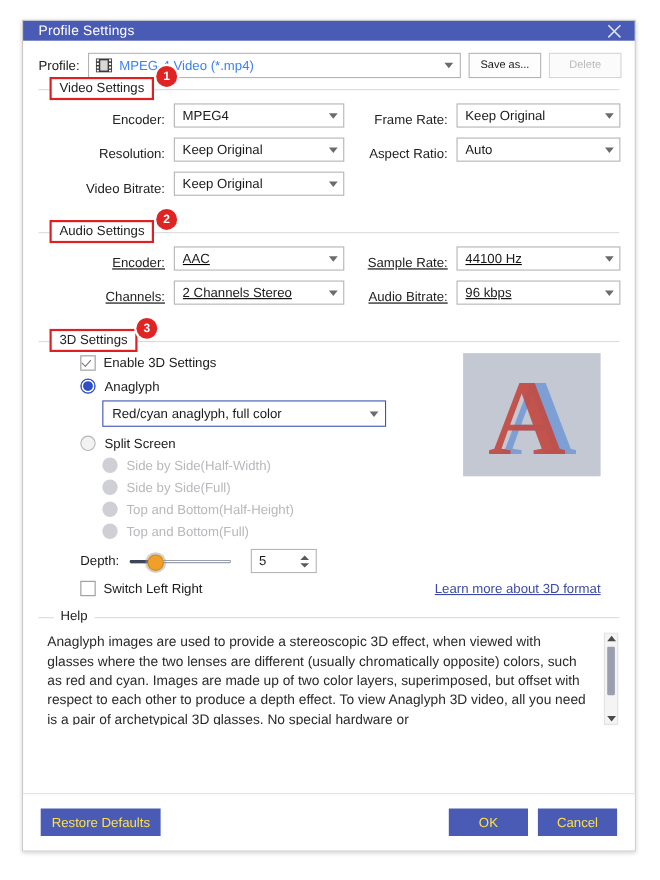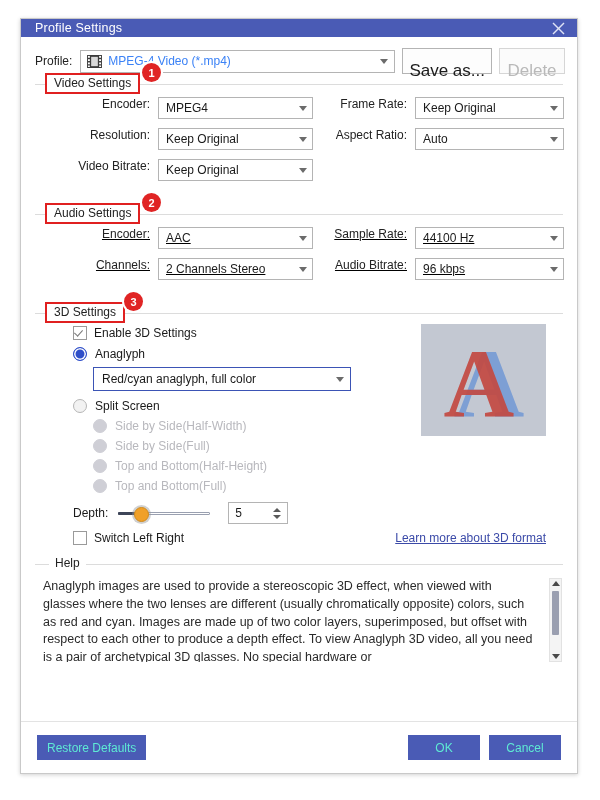--- a/index.html
+++ b/index.html
@@ -91,26 +91,26 @@
     border-right: 4.5px solid transparent;
     border-top: 5px solid #6b6b6b;
     margin-left: 6px;
     flex-shrink: 0;
   }
   .btn-plain {
     height: 23px;
     min-width: 66px;
     border: 1px solid #b4b4b4;
     background: #fdfdfd;
-    font-size: 17px;
+    font-size: 10px;
     color: #1a1a1a;
     margin-left: 7px;
     cursor: pointer;
     font-family: "Liberation Sans", sans-serif;
-    padding: 12px 6px;
+    padding: 0 6px;
   }
   .btn-plain.disabled {
     color: #b9b9b9;
     background: #fbfbfb;
     border-color: #d6d6d6;
     cursor: default;
   }
 
   
   .group {
@@ -153,21 +153,21 @@
   .fields {
     padding: 12px 0 8px 0;
   }
   .field-row {
     display: flex;
     align-items: center;
     margin-bottom: 9px;
   }
   .fcol {
     display: flex;
-    align-items: flex-start;
+    align-items: flex-end;
   }
   .fcol.left { width: 284px; }
   .fcol.right { width: 255px; }
   .flabel {
     font-size: 12px;
     color: #222;
     text-align: right;
     margin-right: 8px;
   }
   .fcol.left .flabel { width: 115px; }
@@ -430,21 +430,21 @@
     display: flex;
     align-items: center;
     padding: 0 16px;
     box-sizing: border-box;
     background: #ffffff;
   }
   .btn-primary {
     height: 25px;
     min-width: 72px;
     background: #4a5bb5;
-    color: #5eead4;
+    color: #fde047;
     border: none;
     font-size: 12px;
     cursor: pointer;
     font-family: "Liberation Sans", sans-serif;
     padding: 0 10px;
   }
   .footer-spacer { flex: 1; }
   .btn-primary + .btn-primary { margin-left: 9px; }
 </style>
 </head>

